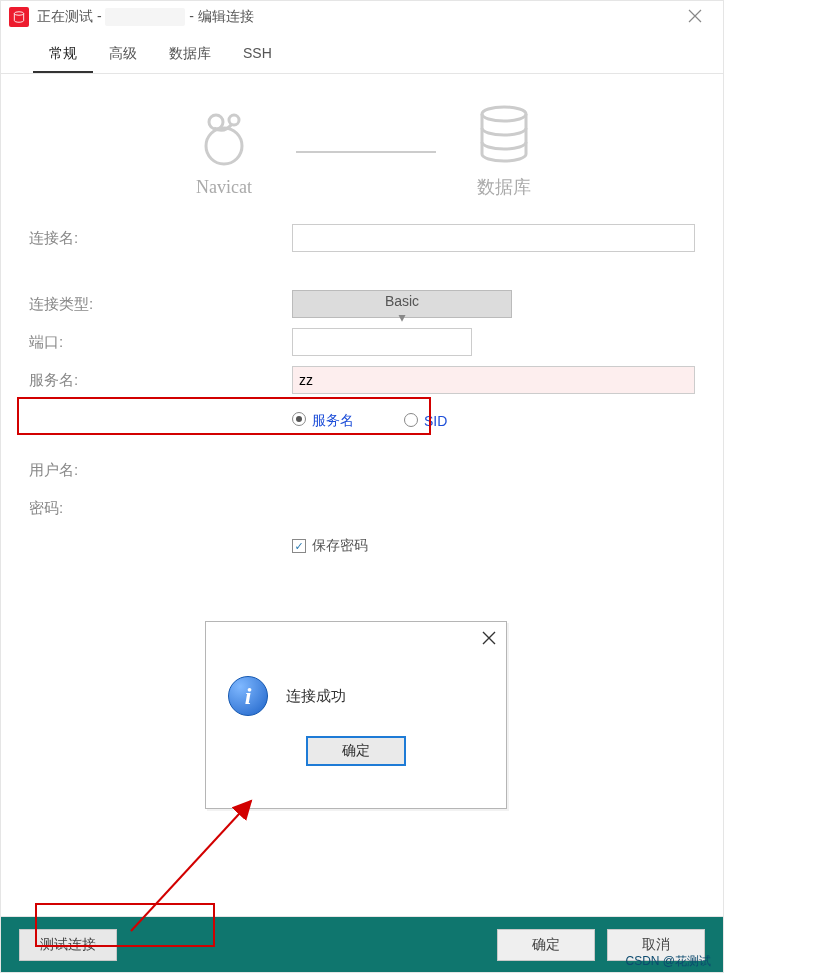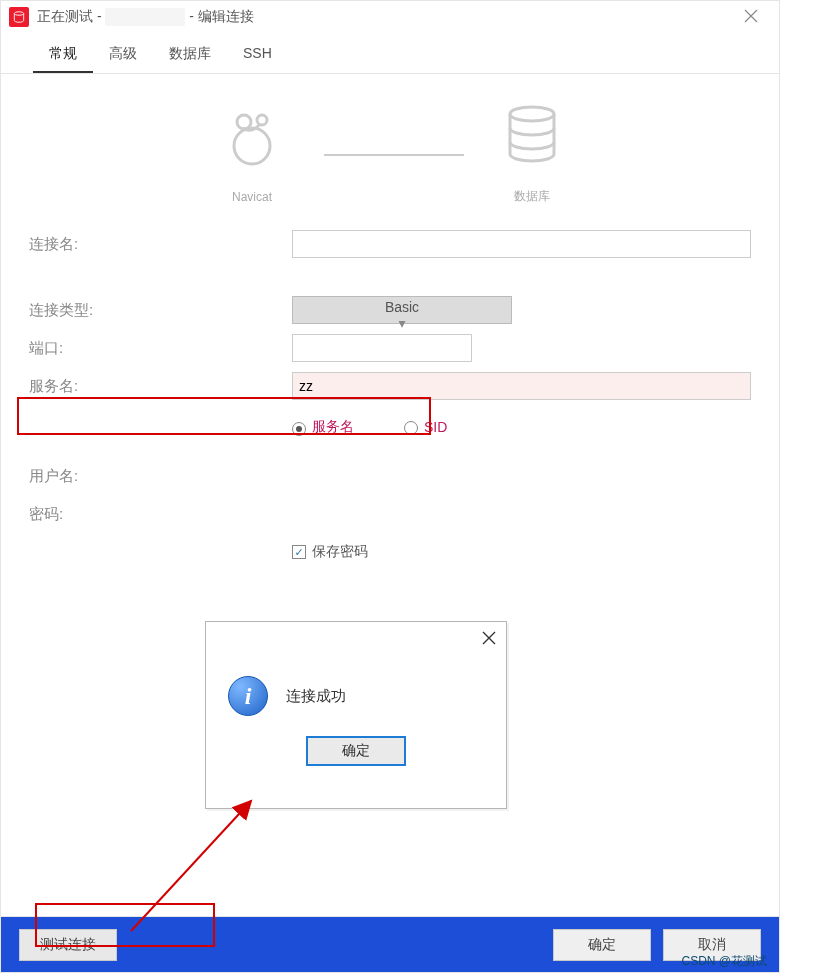--- a/index.html
+++ b/index.html
@@ -1,45 +1,45 @@
 <!DOCTYPE html>
 <html><head>
 <meta charset="utf-8">
 <style>
   * { box-sizing: border-box; margin: 0; padding: 0; }
   body { font-family: "Microsoft YaHei", "Segoe UI", sans-serif; font-size: 14px; color: #333; background: #fff; width: 820px; height: 973px; position: relative; overflow: hidden; }
-  .window { width: 780px; height: 973px; border: 1px solid #e5e5e5; position: relative; background: #fff; }
+  .window { width: 724px; height: 973px; border: 1px solid #e5e5e5; position: relative; background: #fff; }
   .titlebar { height: 32px; display: flex; align-items: center; padding: 0 8px; }
   .app-icon { width: 20px; height: 20px; background: #ed1b2e; border-radius: 2px; margin-right: 8px; display: flex; align-items: center; justify-content: center; }
   .app-icon svg { width: 14px; height: 14px; }
   .title-text { color: #555; font-size: 14px; flex: 1; }
   .redacted-bar { display:inline-block; width: 80px; height: 18px; background: #f5f5f5; border-radius:2px; vertical-align: middle; }
   .close-x { width: 40px; text-align: center; color: #888; font-size: 18px; cursor: pointer; }
   .tabs { display: flex; border-bottom: 1px solid #e5e5e5; padding-left: 32px; margin-top: 4px; }
   .tab { padding: 8px 16px; color: #555; cursor: pointer; font-size: 14px; }
   .tab.active { border-bottom: 2px solid #333; color: #222; font-weight: 500; }
   .hero { display: flex; align-items: center; justify-content: center; gap: 40px; padding: 30px 0 10px 0; }
   .hero-item { display: flex; flex-direction: column; align-items: center; color: #bbb; }
-  .hero-item .lbl { margin-top: 20px; color: #aaa; font-size: 12px; }
+  .hero-item .lbl { margin-top: 7px; color: #aaa; font-size: 18px; font-family: Liberation Serif, serif; }
   .hero-line { width: 140px; height: 2px; background: #ccc; }
   .form-area { padding: 10px 28px 0 28px; }
   .row { display: flex; align-items: center; min-height: 38px; gap: 43px; }
   .row .label { width: 220px; color: #888; font-size: 15px; }
   .row .control { flex: 1; }
   .text-input { width: 100%; height: 28px; border: 1px solid #ccc; padding: 2px 6px; font-size: 14px; background: #fff; }
   .select { width: 220px; height: 28px; border: 1px solid #bbb; background: #dcdcdc; padding: 2px 8px; font-size: 14px; display: flex; align-items: center; justify-content: space-between; color: #555; flex-direction: column; }
   .select .chev { color: #888; }
   .radio-row { display: flex; gap: 50px; align-items: center; padding: 6px 0 0 0; }
-  .radio { display: flex; align-items: flex-end; gap: 6px; color: #be185d; }
+  .radio { display: flex; align-items: flex-start; gap: 6px; color: #1d4ed8; }
   .radio .circ { width: 14px; height: 14px; border: 1px solid #888; border-radius: 50%; display: inline-flex; align-items: center; justify-content: center; }
   .radio .circ.checked::after { content: ""; width: 6px; height: 6px; background: #555; border-radius: 50%; }
   .chk { display: flex; align-items: center; gap: 6px; color: #555; }
   .chk .box { width: 14px; height: 14px; border: 1px solid #888; display: inline-flex; align-items: center; justify-content: center; color: #2a7ab0; font-size: 11px; line-height: 1; }
   .spacer { height: 14px; }
-  .footer { position: absolute; bottom: 0; left: 0; right: 0; height: 56px; border-top: 1px solid #e5e5e5; display: flex; align-items: center; padding: 0 18px; background: #1d4ed8; }
+  .footer { position: absolute; bottom: 0; left: 0; right: 0; height: 56px; border-top: 1px solid #e5e5e5; display: flex; align-items: center; padding: 0 18px; background: #0f766e; }
   .btn { min-width: 98px; height: 32px; border: 1px solid #c8c8c8; background: #e8e8e8; color: #444; font-size: 14px; display: inline-flex; align-items: center; justify-content: center; cursor: pointer; }
   .btn.light { background: #efefef; }
   .footer-right { margin-left: auto; display: flex; gap: 12px; }
   .modal { position: absolute; left: 204px; top: 620px; width: 302px; height: 188px; border: 1px solid #b5b5b5; background: #fff; box-shadow: 2px 2px 0 rgba(0,0,0,0.05); }
   .modal-title { height: 34px; display: flex; align-items: center; justify-content: flex-end; padding: 0 10px; }
   .modal-title .x { color: #444; cursor: pointer; }
   .modal-body { display: flex; align-items: center; gap: 18px; padding: 20px 22px; }
   .info-icon { width: 40px; height: 40px; border-radius: 50%; background: radial-gradient(circle at 30% 25%, #7fb8ff, #1e63c8); display: flex; align-items: center; justify-content: center; color: #fff; font-style: italic; font-family: Georgia, serif; font-size: 24px; font-weight: bold; border: 1px solid #1357b0; }
   .modal-msg { color: #333; font-size: 15px; }
   .modal-foot { display: flex; justify-content: center; padding-bottom: 14px; }

